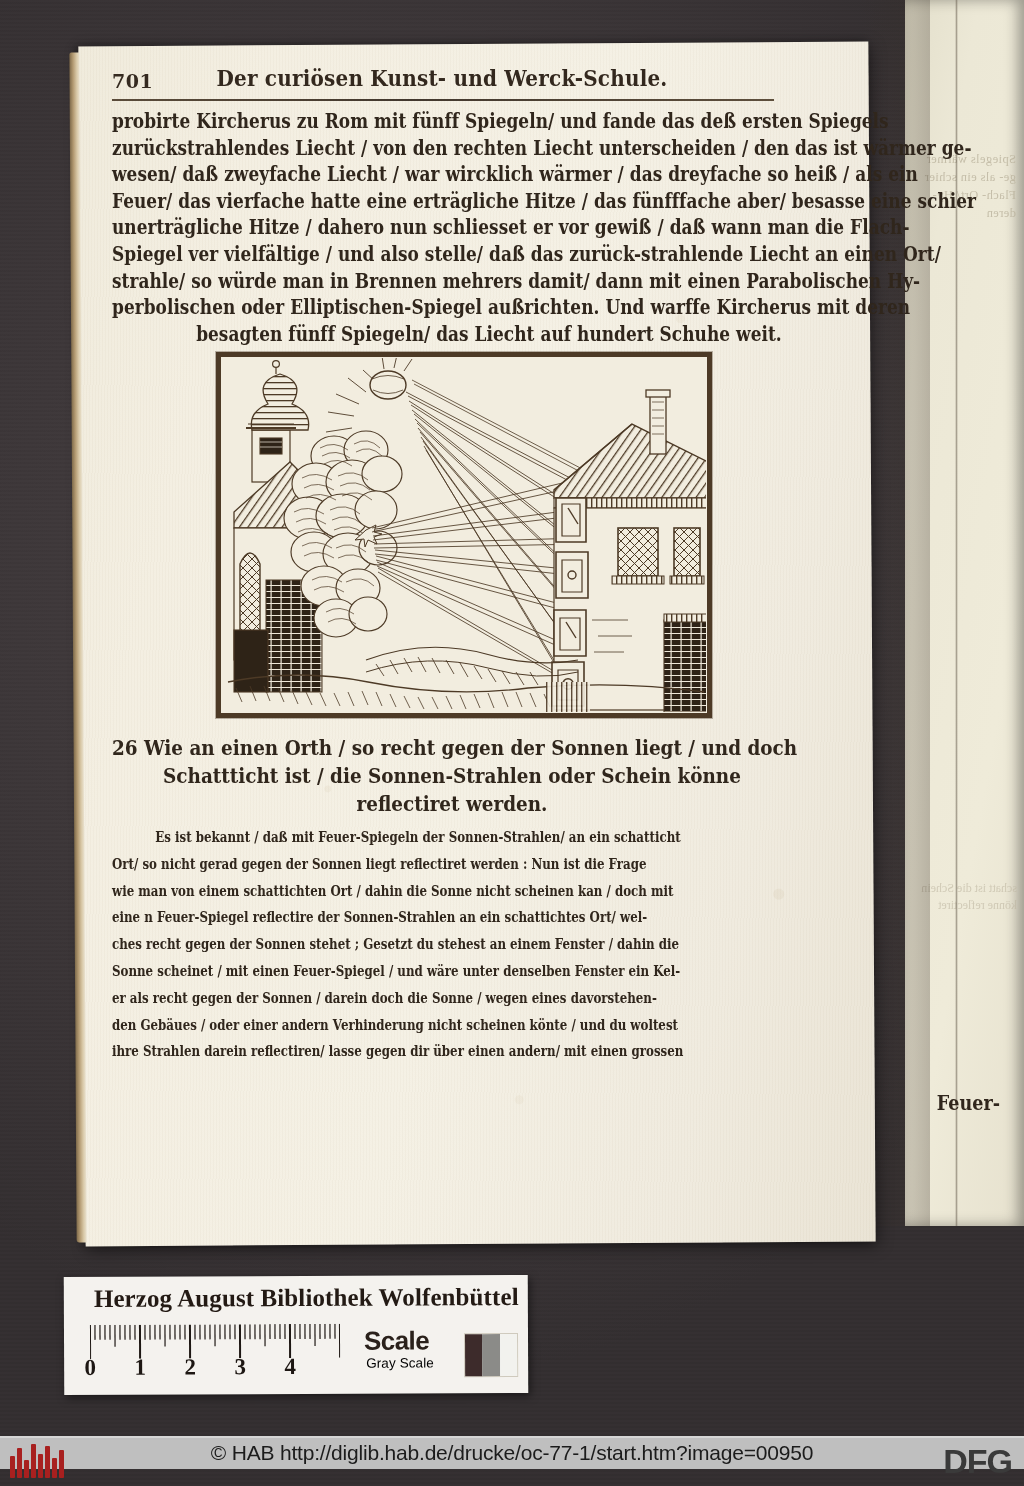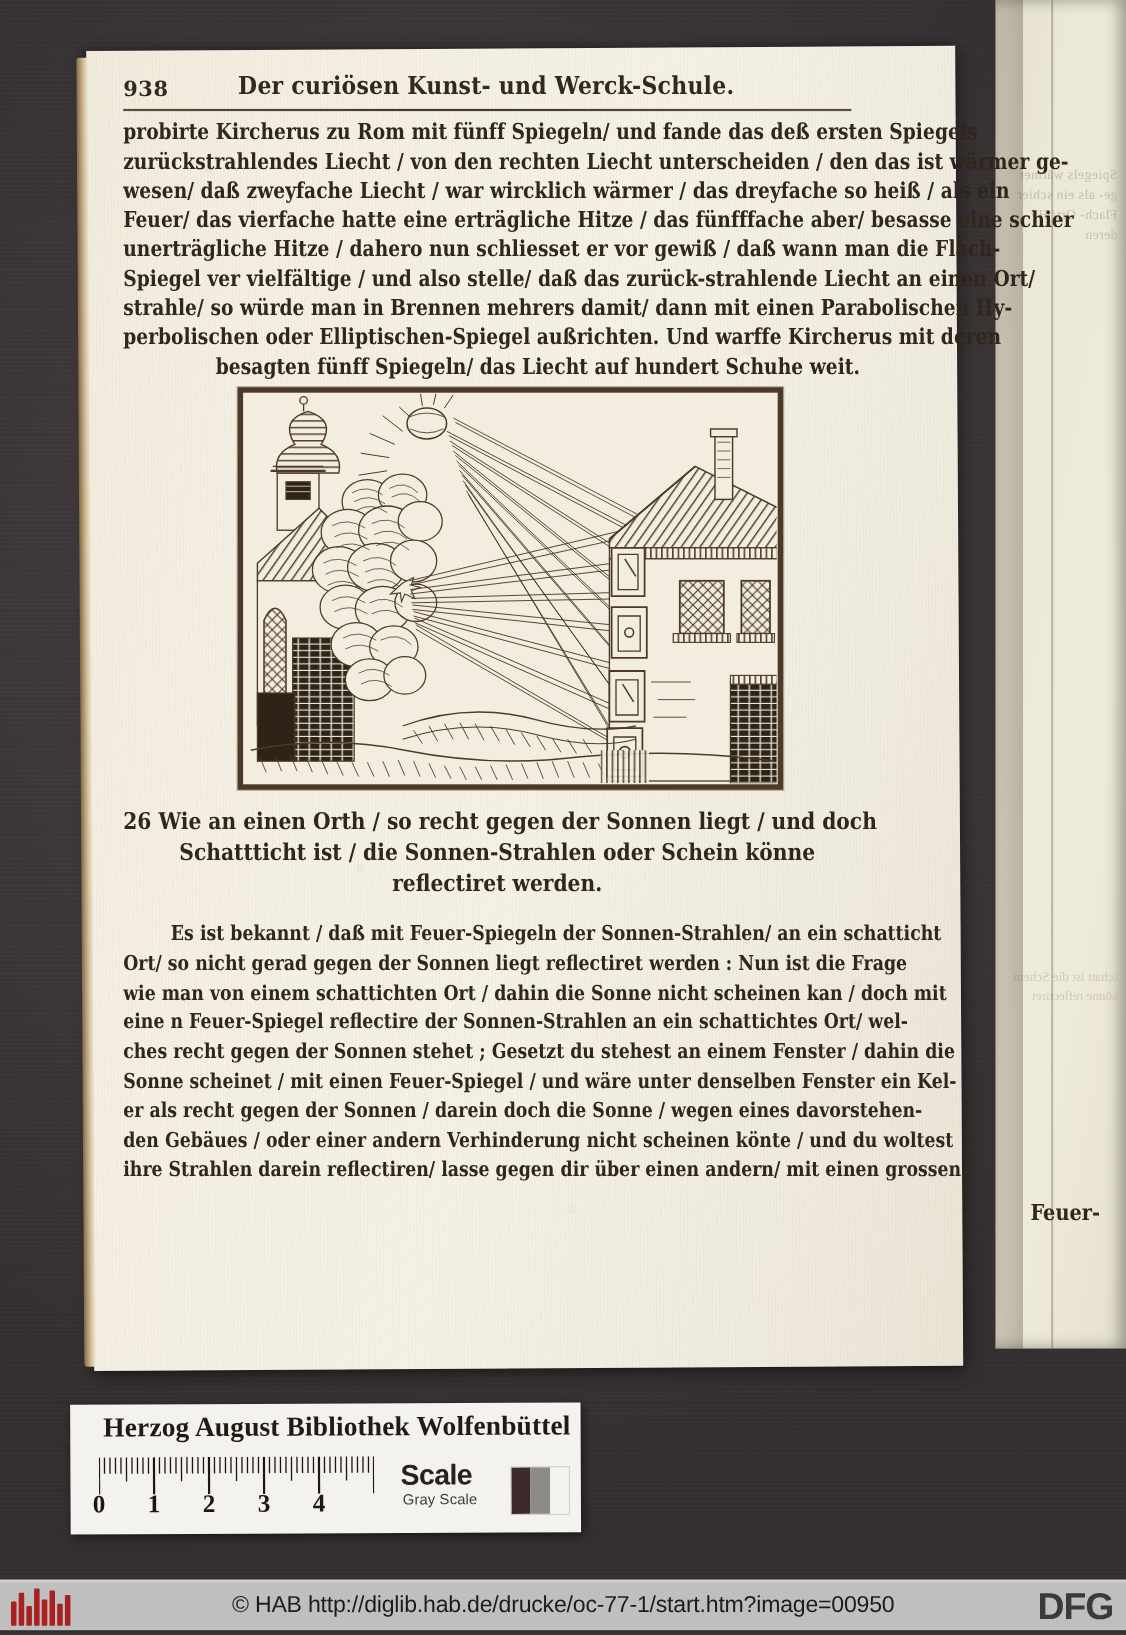--- a/index.html
+++ b/index.html
@@ -118,21 +118,21 @@
   #cut-svg{position:absolute;inset:0;width:100%;height:100%;}
   
   #caption{
     position:absolute;left:112px;top:734px;width:680px;text-align:center;
     font-family:"DejaVu Serif",serif;font-weight:700;color:#30261c;
     font-size:18.4px;line-height:28px;
   }
   #caption .line{display:block;white-space:nowrap;transform:scaleY(1.14);}
   #para-bottom{
     left:112px;top:824px;width:680px;
-    font-size:16px;line-height:26.8px;margin-top:12px;
+    font-size:12px;line-height:26.8px;
   }
   #catchword{
     position:absolute;right:24px;top:1092px;
     font-family:"DejaVu Serif",serif;font-weight:700;
     font-size:17.6px;color:#30261c;transform:scaleY(1.14);
   }
   .indent{display:inline-block;width:44px;}
   
   #target-card{
     position:absolute;left:64px;top:1276px;width:464px;height:118px;
@@ -155,30 +155,30 @@
     font-size:23px;color:#1d1713;transform:translateX(-50%);
   }
   #kodak{
     position:absolute;left:300px;top:50px;
     font-family:"Liberation Sans",sans-serif;font-weight:700;
     font-size:26px;color:#2a211b;letter-spacing:-.6px;
   }
   #grayscale-label{
     position:absolute;left:302px;top:80px;
     font-family:"Liberation Sans",sans-serif;font-size:13.5px;
-    color:#404040;letter-spacing:.1px;
+    color:#000000;letter-spacing:.1px;
   }
   #gray-patches{
     position:absolute;left:400px;top:58px;width:52px;height:42px;
     display:flex;border:1px solid #cfcabd;
   }
   #gray-patches i{display:block;height:100%;}
   
   #credit-bar{
-    position:absolute;left:0;top:1436px;width:1024px;height:46px;
+    position:absolute;left:0;top:1436px;width:1024px;height:33px;
     background:#bfbfbf;
     display:flex;align-items:center;
   }
   #hab-logo{
     position:absolute;left:10px;top:8px;width:56px;height:34px;
     display:flex;align-items:flex-end;gap:2px;
   }
   #hab-logo i{
     display:block;width:5px;background:#a8201f;border-radius:1px;
   }
@@ -207,21 +207,21 @@
   <div class="ghost2">schatt ist die Schein könne reflectiret</div>
 </div>
 <div id="gutter-shadow"></div>
 <div id="gutter-seam"></div>
 
 <div id="leaf">
   <div id="leaf-edge"></div>
 </div>
 
 <div id="page-head">
-  <div id="folio">938</div>
+  <div id="folio">701</div>
   <div id="running-title">Der curiösen Kunst- und Werck-Schule.</div>
 </div>
 <div id="head-rule"></div>
 
 <div class="body-block" id="para-top">
     <span class="line">probirte Kircherus zu Rom mit fünff Spiegeln/ und fande das deß ersten Spiegels</span>
     <span class="line">zurückstrahlendes Liecht / von den rechten Liecht unterscheiden / den das ist wärmer ge-</span>
     <span class="line">wesen/ daß zweyfache Liecht / war wircklich wärmer / das dreyfache so heiß / als ein</span>
     <span class="line">Feuer/ das vierfache hatte eine erträgliche Hitze / das fünfffache aber/ besasse eine schier</span>
     <span class="line">unerträgliche Hitze / dahero nun schliesset er vor gewiß / daß wann man die Flach-</span>

